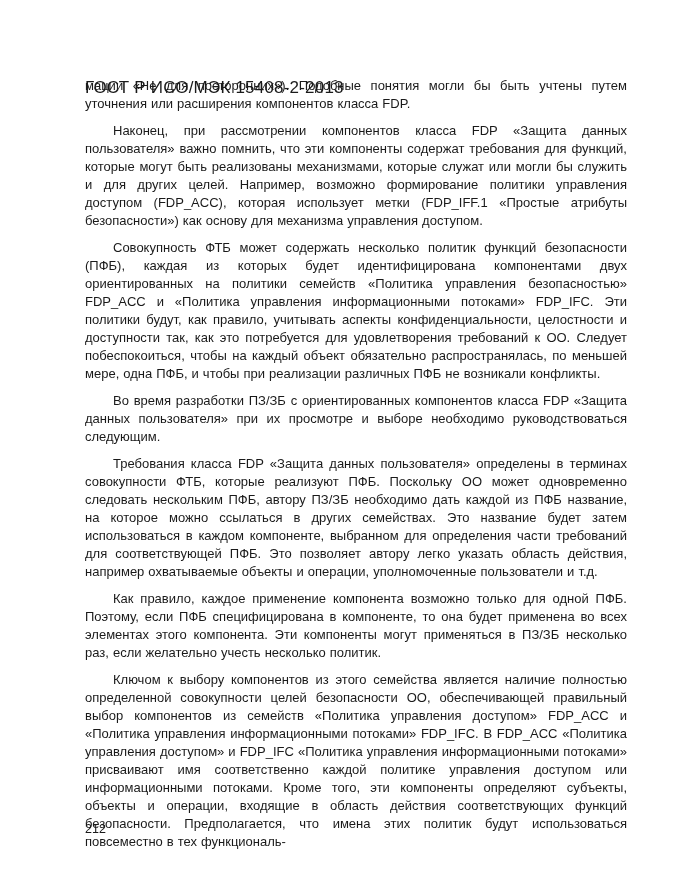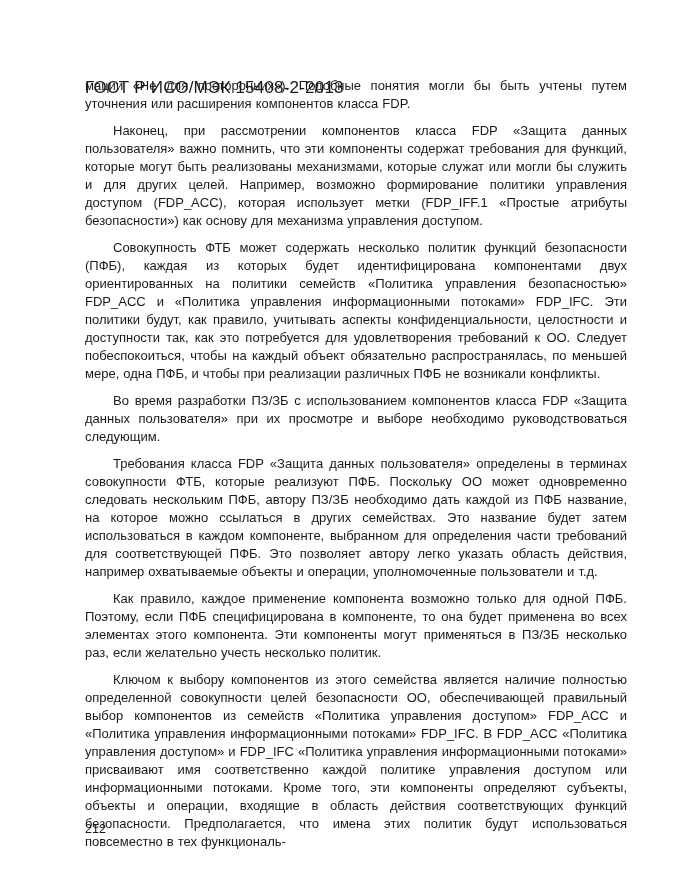--- a/index.html
+++ b/index.html
@@ -55,21 +55,21 @@
 <body>
 
 <div class="page">
 
   <div class="doc-header">ГОСТ Р ИСО/МЭК 15408-2-2013</div>
 
   <div class="doc-body">
     <p class="no-indent">мации «Не для посторонних»). Подобные понятия могли бы быть учтены путем уточнения или расширения компонентов класса FDP.</p>
     <p>Наконец, при рассмотрении компонентов класса FDP «Защита данных пользователя» важно помнить, что эти компоненты содержат требования для функций, которые могут быть реализованы механизмами, которые служат или могли бы служить и для других целей. Например, возможно формирование политики управления доступом (FDP_ACC), которая использует метки (FDP_IFF.1 «Простые атрибуты безопасности») как основу для механизма управления доступом.</p>
     <p>Совокупность ФТБ может содержать несколько политик функций безопасности (ПФБ), каждая из которых будет идентифицирована компонентами двух ориентированных на политики семейств «Политика управления безопасностью» FDP_ACC и «Политика управления информационными потоками» FDP_IFC. Эти политики будут, как правило, учитывать аспекты конфиденциальности, целостности и доступности так, как это потребуется для удовлетворения требований к ОО. Следует побеспокоиться, чтобы на каждый объект обязательно распространялась, по меньшей мере, одна ПФБ, и чтобы при реализации различных ПФБ не возникали конфликты.</p>
-    <p>Во время разработки ПЗ/ЗБ с использованием компонентов класса FDP «Защита данных пользователя» при их просмотре и выборе необходимо руководствоваться следующим.</p>
+    <p>Во время разработки ПЗ/ЗБ с ориентированных компонентов класса FDP «Защита данных пользователя» при их просмотре и выборе необходимо руководствоваться следующим.</p>
     <p>Требования класса FDP «Защита данных пользователя» определены в терминах совокупности ФТБ, которые реализуют ПФБ. Поскольку ОО может одновременно следовать нескольким ПФБ, автору ПЗ/ЗБ необходимо дать каждой из ПФБ название, на которое можно ссылаться в других семействах. Это название будет затем использоваться в каждом компоненте, выбранном для определения части требований для соответствующей ПФБ. Это позволяет автору легко указать область действия, например охватываемые объекты и операции, уполномоченные пользователи и т.д.</p>
     <p>Как правило, каждое применение компонента возможно только для одной ПФБ. Поэтому, если ПФБ специфицирована в компоненте, то она будет применена во всех элементах этого компонента. Эти компоненты могут применяться в ПЗ/ЗБ несколько раз, если желательно учесть несколько политик.</p>
     <p>Ключом к выбору компонентов из этого семейства является наличие полностью определенной совокупности целей безопасности ОО, обеспечивающей правильный выбор компонентов из семейств «Политика управления доступом» FDP_ACC и «Политика управления информационными потоками» FDP_IFC. В FDP_ACC «Политика управления доступом» и FDP_IFC «Политика управления информационными потоками» присваивают имя соответственно каждой политике управления доступом или информационными потоками. Кроме того, эти компоненты определяют субъекты, объекты и операции, входящие в область действия соответствующих функций безопасности. Предполагается, что имена этих политик будут использоваться повсеместно в тех функциональ-</p>
   </div>
 
   <div class="page-number">212</div>
 
 </div>
 
 </body></html>

